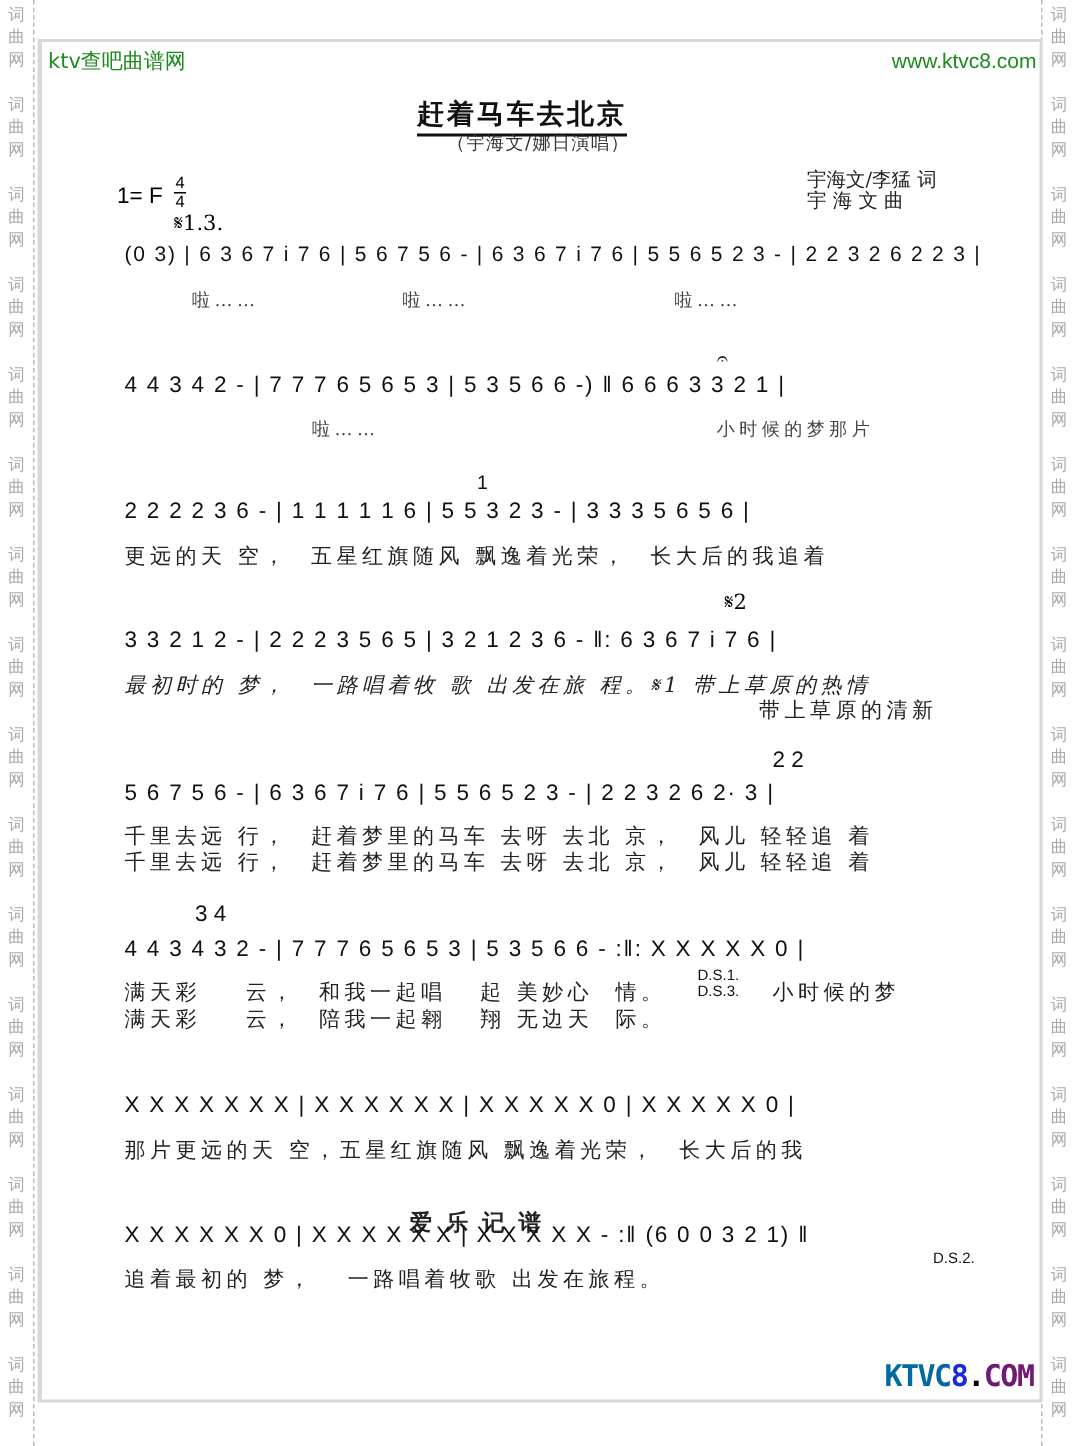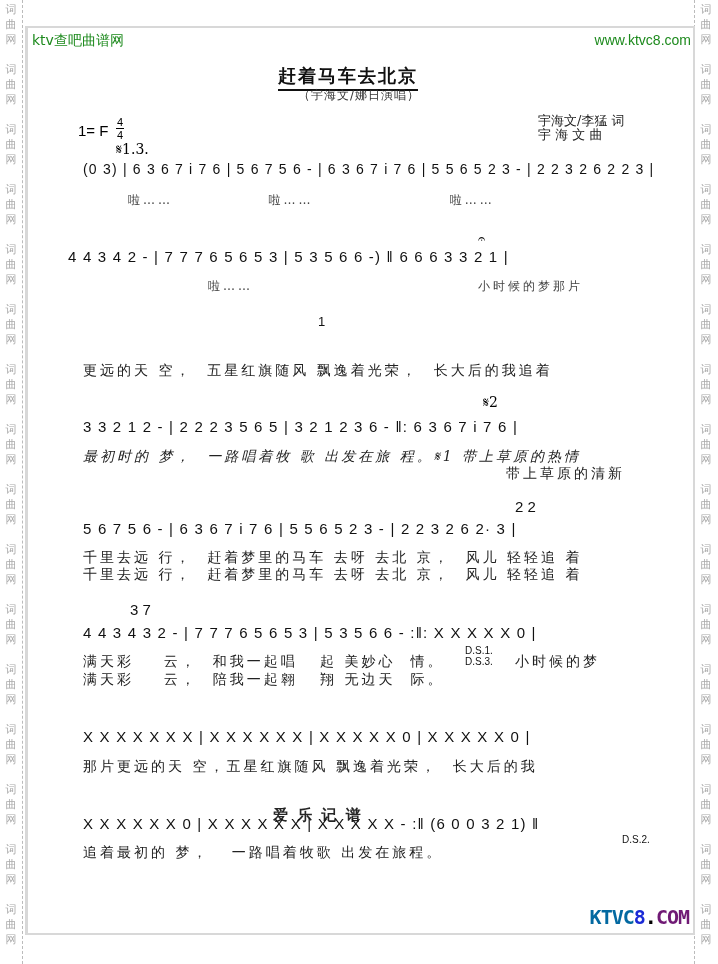--- a/index.html
+++ b/index.html
@@ -148,37 +148,38 @@
     <span>4</span>
     <span class="bar"></span>
     <span>4</span>
   </div>
 
   <div class="segno" style="left:88px;top:113px;">𝄋1.3.</div>
   <div class="notes" style="left:55px;top:133px;font-size:14px;">(0 3) | 6 3 6 7 i 7 6 | 5 6 7 5 6 - | 6 3 6 7 i 7 6 | 5 5 6 5 2 3 - | 2 2 3 2 6 2 2 3 |</div>
   <div class="lyric la" style="left:100px;top:164px;">啦……              啦……                    啦……</div>
 
   <div class="mark" style="left:450px;top:203px;font-size:13px;">𝄐</div>
-  <div class="notes" style="left:40px;top:220px;">4 4 3 4 2 - | 7 7 7 6 5 6 5 3 | 5 3 5 6 6 -) ‖ 6 6 6 3 3 2 1 |</div>
+  <div class="notes" style="left:55px;top:220px;">4 4 3 4 2 - | 7 7 7 6 5 6 5 3 | 5 3 5 6 6 -) ‖ 6 6 6 3 3 2 1 |</div>
   <div class="lyric la" style="left:180px;top:250px;">啦……                                 小时候的梦那片</div>
 
   <div class="mark" style="left:290px;top:286px;font-size:13px;">1</div>
+  <div class="notes" style="left:55px;top:304px;">2 2 2 2 3 6 - | 1 1 1 1 1 6 | 5 5 3 2 3 - | 3 3 3 5 6 5 6 |</div>
   <div class="lyric" style="left:55px;top:334px;">更远的天 空，  五星红旗随风 飘逸着光荣，  长大后的我追着</div>
 
   <div class="segno" style="left:455px;top:366px;">𝄋2</div>
   <div class="notes" style="left:55px;top:390px;">3 3 2 1 2 - | 2 2 2 3 5 6 5 | 3 2 1 2 3 6 - ‖: 6 3 6 7 i 7 6 |</div>
   <div class="lyric" style="left:55px;top:420px;font-style:italic;">最初时的 梦，  一路唱着牧 歌 出发在旅 程。𝄋1 带上草原的热情</div>
   <div class="lyric" style="left:478px;top:437px;">带上草原的清新</div>
 
   <div class="mark" style="left:487px;top:470px;font-size:15px;">2 2</div>
   <div class="notes" style="left:55px;top:492px;">5 6 7 5 6 - | 6 3 6 7 i 7 6 | 5 5 6 5 2 3 - | 2 2 3 2 6 2· 3 |</div>
   <div class="lyric" style="left:55px;top:521px;">千里去远 行，  赶着梦里的马车 去呀 去北 京，  风儿 轻轻追 着</div>
   <div class="lyric" style="left:55px;top:538px;">千里去远 行，  赶着梦里的马车 去呀 去北 京，  风儿 轻轻追 着</div>
 
-  <div class="mark" style="left:102px;top:573px;font-size:15px;">3 7</div>
+  <div class="mark" style="left:102px;top:573px;font-size:15px;">3 4</div>
   <div class="notes" style="left:55px;top:596px;">4 4 3 4 3 2 - | 7 7 7 6 5 6 5 3 | 5 3 5 6 6 - :‖: X X X X X 0 |</div>
   <div class="lyric" style="left:55px;top:643px;">满天彩    云，  陪我一起翱   翔 无边天  际。</div>
   <div class="lyric" style="left:55px;top:625px;">满天彩    云，  和我一起唱   起 美妙心  情。</div>
   <div class="mark" style="left:437px;top:617px;line-height:11px;">
     <div>D.S.1.</div>
     <div>D.S.3.</div>
   </div>
   <div class="lyric" style="left:477px;top:625px;margin-left:10px;">小时候的梦</div>
 
   <div class="notes" style="left:55px;top:700px;">X X X X X X X | X X X X X X | X X X X X 0 | X X X X X 0 |</div>

